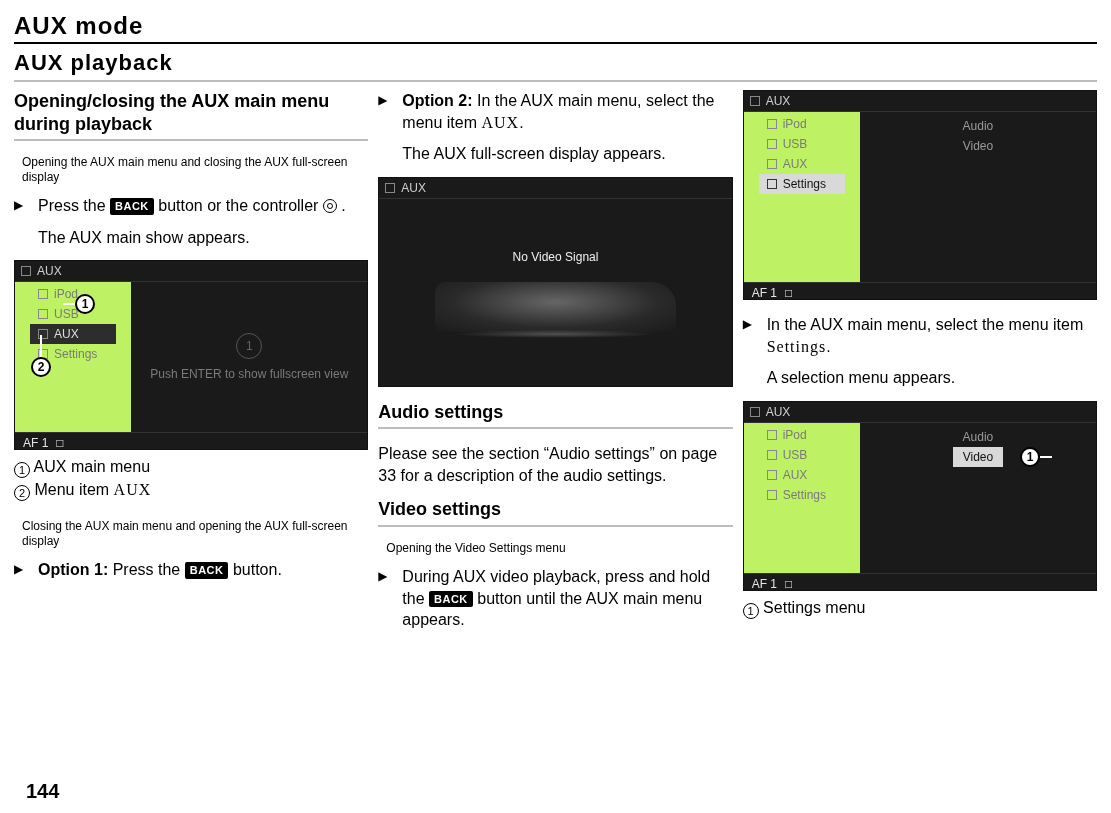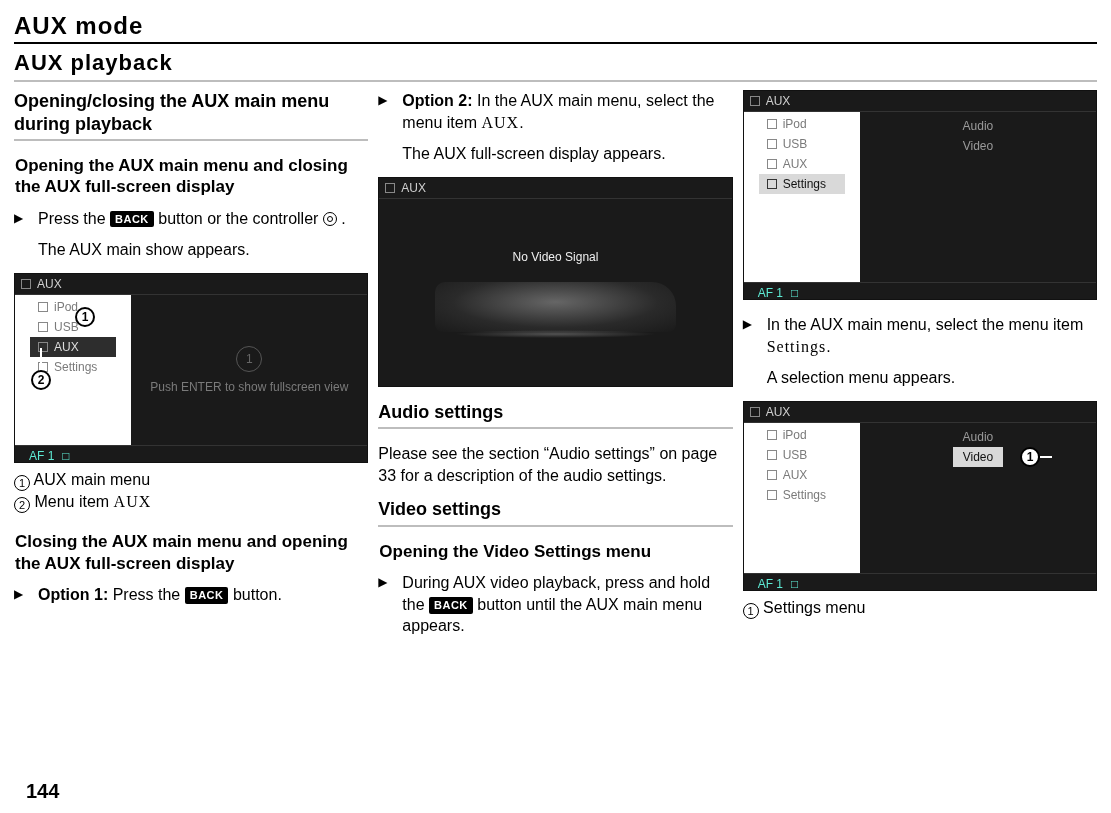--- a/index.html
+++ b/index.html
@@ -28,21 +28,21 @@
     margin: 0 0 4px 0;
   }
   .rule-gray { border-top: 2px solid #bdbdbd; margin: 0 0 8px 0; }
   .cols {
     display: flex;
     gap: 10px;
   }
   .col { flex: 1 1 0; min-width: 0; }
   .h3 { font-weight: 700; font-size: 18px; line-height: 1.25; margin: 0; }
   .h3-rule { border-top: 2px solid #bdbdbd; margin: 4px 0 14px 0; }
-  .h4 { font-weight: 700; font-size: 17px; line-height: 1.25; margin: 0 0 10px 1px; }
+  .h4 { font-weight: 400; font-size: 12px; line-height: 1.25; margin: 0 0 10px 8px; }
   p { font-size: 16px; line-height: 1.35; margin: 0 0 12px 0; }
   ul.steps { list-style: none; padding: 0; margin: 0 0 10px 0; }
   ul.steps > li { position: relative; padding-left: 24px; font-size: 16px; line-height: 1.35; margin: 0 0 8px 0; }
   ul.steps > li::before { content: "\25B6"; position: absolute; left: 0; top: 2px; font-size: 12px; }
   .indent { margin-left: 24px; }
 
   .btn-back {
     display: inline-block;
     background: #000;
     color: #fff;
@@ -78,29 +78,29 @@
     line-height: 14px;
     text-align: center;
     vertical-align: -2px;
   }
   .menu-word { font-family: "Times New Roman", Times, serif; letter-spacing: 1px; }
 
   
   .shot { width: 100%; border: 1px solid #111; background: #1a1a1a; color: #9d9d9d; font-size: 12px; position: relative; overflow: hidden; }
   .shot .top { display: flex; align-items: center; gap: 6px; padding: 3px 6px; background: #1a1a1a; border-bottom: 1px solid #333; color: #cfcfcf; }
   .shot .row { display: flex; }
-  .shot .side { width: 33%; background:#ffffff; padding: 2px 15px; display:flex; flex-direction:column; }
+  .shot .side { width: 33%; background:#bef264; padding: 2px 15px; display:flex; flex-direction:column; }
   .shot .side .it { padding: 3px 8px; display:flex; align-items:center; gap:6px; color:#7a7a7a; }
   .shot .side .it.sel { background:#d9d9d9; color:#111; }
   .shot .side .it.active { background:#2d2d2d; color:#dcdcdc; }
   .shot .main { flex:1; display:flex; align-items:center; justify-content:center; text-align:center; padding: 10px 4px; color:#7a7a7a; }
   .shot .mainlist { flex:1; padding: 4px 0; display:flex; flex-direction:column;align-items:center; }
   .shot .mainlist .opt { padding: 3px 10px; color:#9a9a9a; }
   .shot .mainlist .opt.sel { background:#d9d9d9; color:#111; }
-  .shot .bot { display:flex; align-items:center; padding: 3px 14px; border-top:1px solid #333; color:#5eead4; gap:8px; }
+  .shot .bot { display:flex; align-items:center; padding: 3px 8px; border-top:1px solid #333; color:#e5e5e5; gap:8px; }
   .shot .circ-inv { position:absolute; width:20px; height:20px; border-radius:50%; background:#fff; color:#000; font-weight:700; font-size:12px; display:flex; align-items:center; justify-content:center; border:2px solid #000; }
   .shot .ln { position:absolute; background:#fff; }
   .shot .car {
     width: 70%; height: 50px;
     background: radial-gradient(ellipse at 50% 40%, #666 0%, #2a2a2a 60%, #1a1a1a 100%);
     border-radius: 10px 24px 8px 8px / 10px 24px 8px 8px;
     position: relative;
   }
   .shot .car::after{
     content:""; position:absolute; left:8%; right:8%; bottom:-6px; height:8px;

